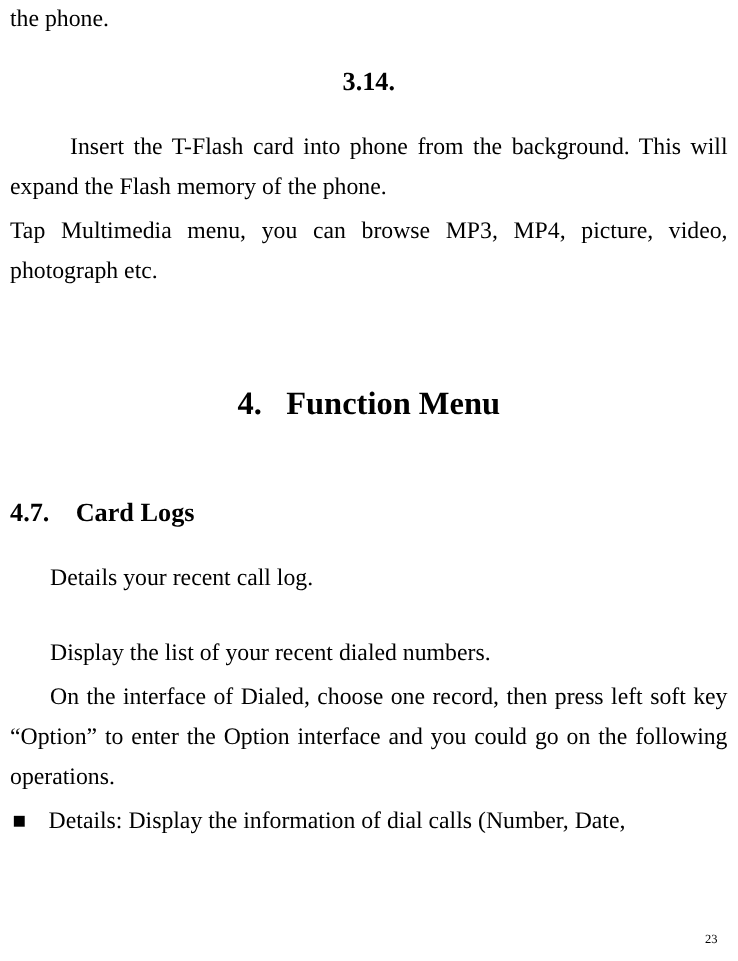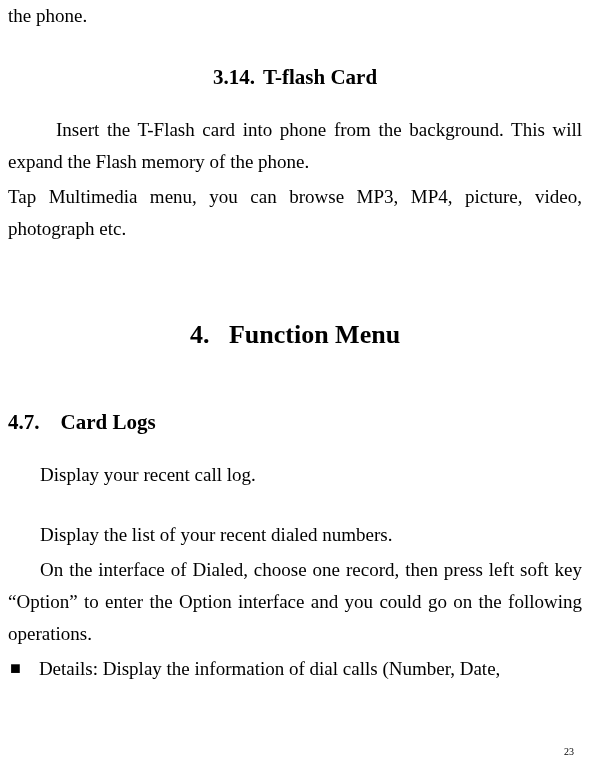--- a/index.html
+++ b/index.html
@@ -14,21 +14,21 @@
       font-family: "Times New Roman", Times, serif;
       color: #000000;
       padding: 0 8px;
       position: relative;
     }
     .page-content {
       font-size: 19px;
       line-height: 1.7;
     }
     .continuation {
-      margin-bottom: 28px;
+      margin-bottom: 16px;
     }
     .h2 {
       font-size: 21px;
       font-weight: bold;
       margin-bottom: 18px;
       justify-content: center;
     }
     .h2-numbered {
       display: flex;
       gap: 8px;
@@ -82,39 +82,38 @@
   </style>
 </head>
 <body>
 
 <div class="page-content">
 
   <div class="continuation">the phone.</div>
 
   <div class="h2 h2-numbered">
     <span>3.14.</span>
-    <span>T-flash Card</span>
   </div>
 
   <div class="body-text indented-first">Insert the T-Flash card into phone from the background. This will expand the Flash memory of the phone.</div>
   <div class="body-text section-after">Tap Multimedia menu, you can browse MP3, MP4, picture, video, photograph etc.</div>
 
   <div class="h1">
     <span>4.</span>
     &nbsp;
     <span>Function Menu</span>
   </div>
 
   <div class="h2">
     <span>4.7.</span>
     &nbsp;&nbsp;
     <span>Card Logs</span>
   </div>
 
-  <div class="body-text sub-indent section-after">Display your recent call log.</div>
+  <div class="body-text sub-indent section-after">Details your recent call log.</div>
 
 
   <div class="body-text sub-indent">Display the list of your recent dialed numbers.</div>
   <div class="body-text sub-indent">On the interface of Dialed, choose one record, then press left soft key “Option” to enter the Option interface and you could go on the following operations.</div>
 
   <div class="list-item">
     <span class="list-bullet">■</span>
     <span class="list-text">Details: Display the information of dial calls (Number, Date,</span>
   </div>
 

